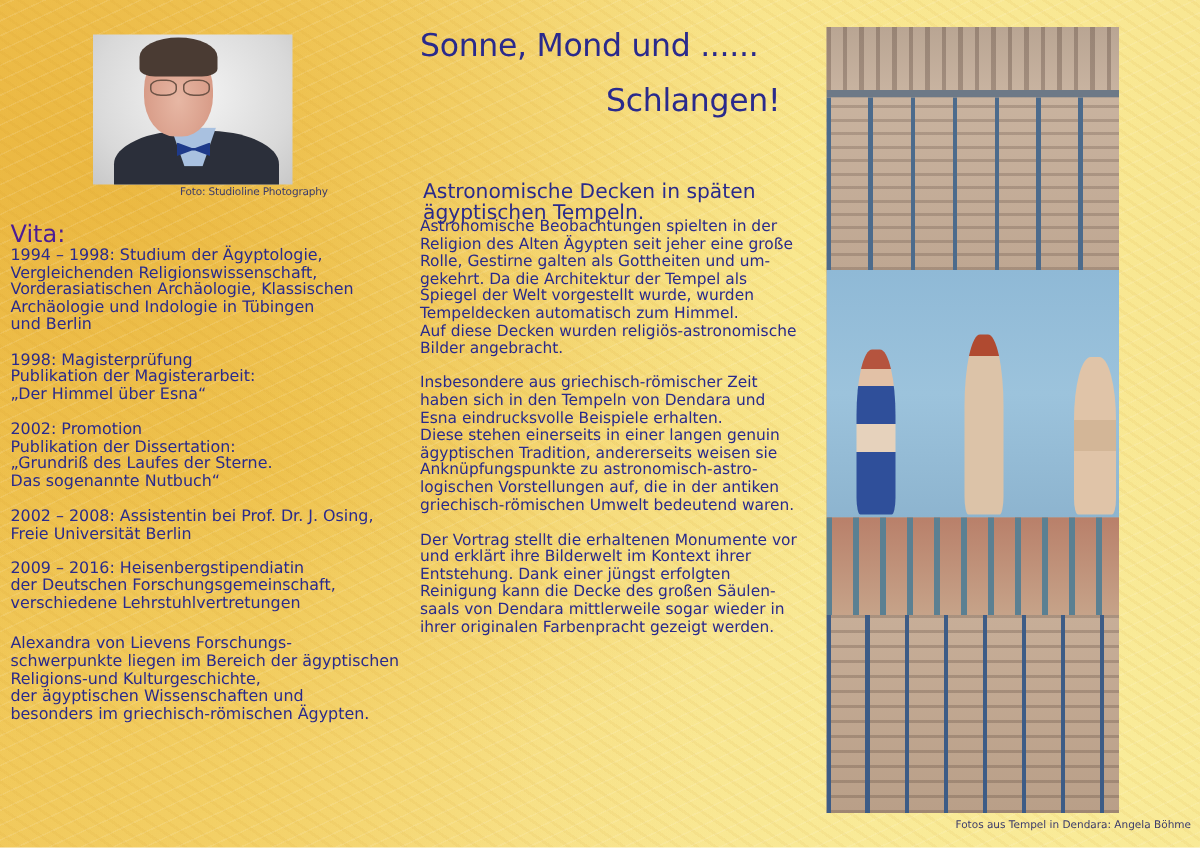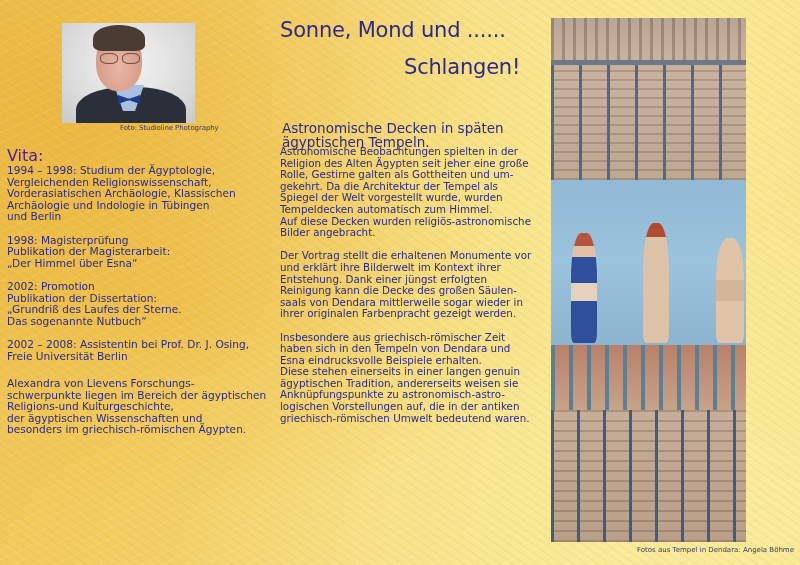--- a/index.html
+++ b/index.html
@@ -164,54 +164,57 @@
 und Berlin</div>
   <div class="entry">1998:  Magisterprüfung
 Publikation der Magisterarbeit:
 „Der Himmel über Esna“</div>
   <div class="entry">2002:  Promotion
 Publikation der Dissertation:
 „Grundriß des Laufes der Sterne.
 Das sogenannte Nutbuch“</div>
   <div class="entry">2002 – 2008:  Assistentin bei Prof. Dr. J. Osing,
 Freie Universität Berlin</div>
+  <div class="entry">2009 – 2016:  Heisenbergstipendiatin
+der Deutschen Forschungsgemeinschaft,
+verschiedene Lehrstuhlvertretungen</div>
   <div class="research">Alexandra von Lievens Forschungs-
 schwerpunkte liegen im Bereich der ägyptischen
 Religions-und Kulturgeschichte,
 der ägyptischen Wissenschaften und
 besonders im griechisch-römischen Ägypten.</div>
 </div>
 
 <div class="title1">Sonne, Mond und ......</div>
 <div class="title2">Schlangen!</div>
 <div class="subtitle">Astronomische Decken in späten
 ägyptischen Tempeln.</div>
 <div class="body-text">
   <p>Astronomische Beobachtungen spielten in der
 Religion des Alten Ägypten seit jeher eine große
 Rolle, Gestirne galten als Gottheiten und um-
 gekehrt. Da die Architektur der Tempel als
 Spiegel der Welt vorgestellt wurde, wurden
 Tempeldecken automatisch zum Himmel.
 Auf diese Decken wurden religiös-astronomische
 Bilder angebracht.</p>
-  <p>Der Vortrag stellt die erhaltenen Monumente vor
-und erklärt ihre Bilderwelt im Kontext ihrer
-Entstehung. Dank einer jüngst erfolgten
-Reinigung kann die Decke des großen Säulen-
-saals von Dendara mittlerweile sogar wieder in
-ihrer originalen Farbenpracht gezeigt werden.</p>
   <p>Insbesondere aus griechisch-römischer Zeit
 haben sich in den Tempeln von Dendara und
 Esna eindrucksvolle Beispiele erhalten.
 Diese stehen einerseits in einer langen genuin
 ägyptischen Tradition, andererseits weisen sie
 Anknüpfungspunkte zu astronomisch-astro-
 logischen Vorstellungen auf, die in der antiken
 griechisch-römischen Umwelt bedeutend waren.</p>
+  <p>Der Vortrag stellt die erhaltenen Monumente vor
+und erklärt ihre Bilderwelt im Kontext ihrer
+Entstehung. Dank einer jüngst erfolgten
+Reinigung kann die Decke des großen Säulen-
+saals von Dendara mittlerweile sogar wieder in
+ihrer originalen Farbenpracht gezeigt werden.</p>
 </div>
 
 <div class="relief">
   <div class="band-top"></div>
   <div class="line1"></div>
   <div class="columns"></div>
   <div class="blue-scene"></div>
   <div class="fig f1"></div>
   <div class="fig f2"></div>
   <div class="fig f3"></div>

